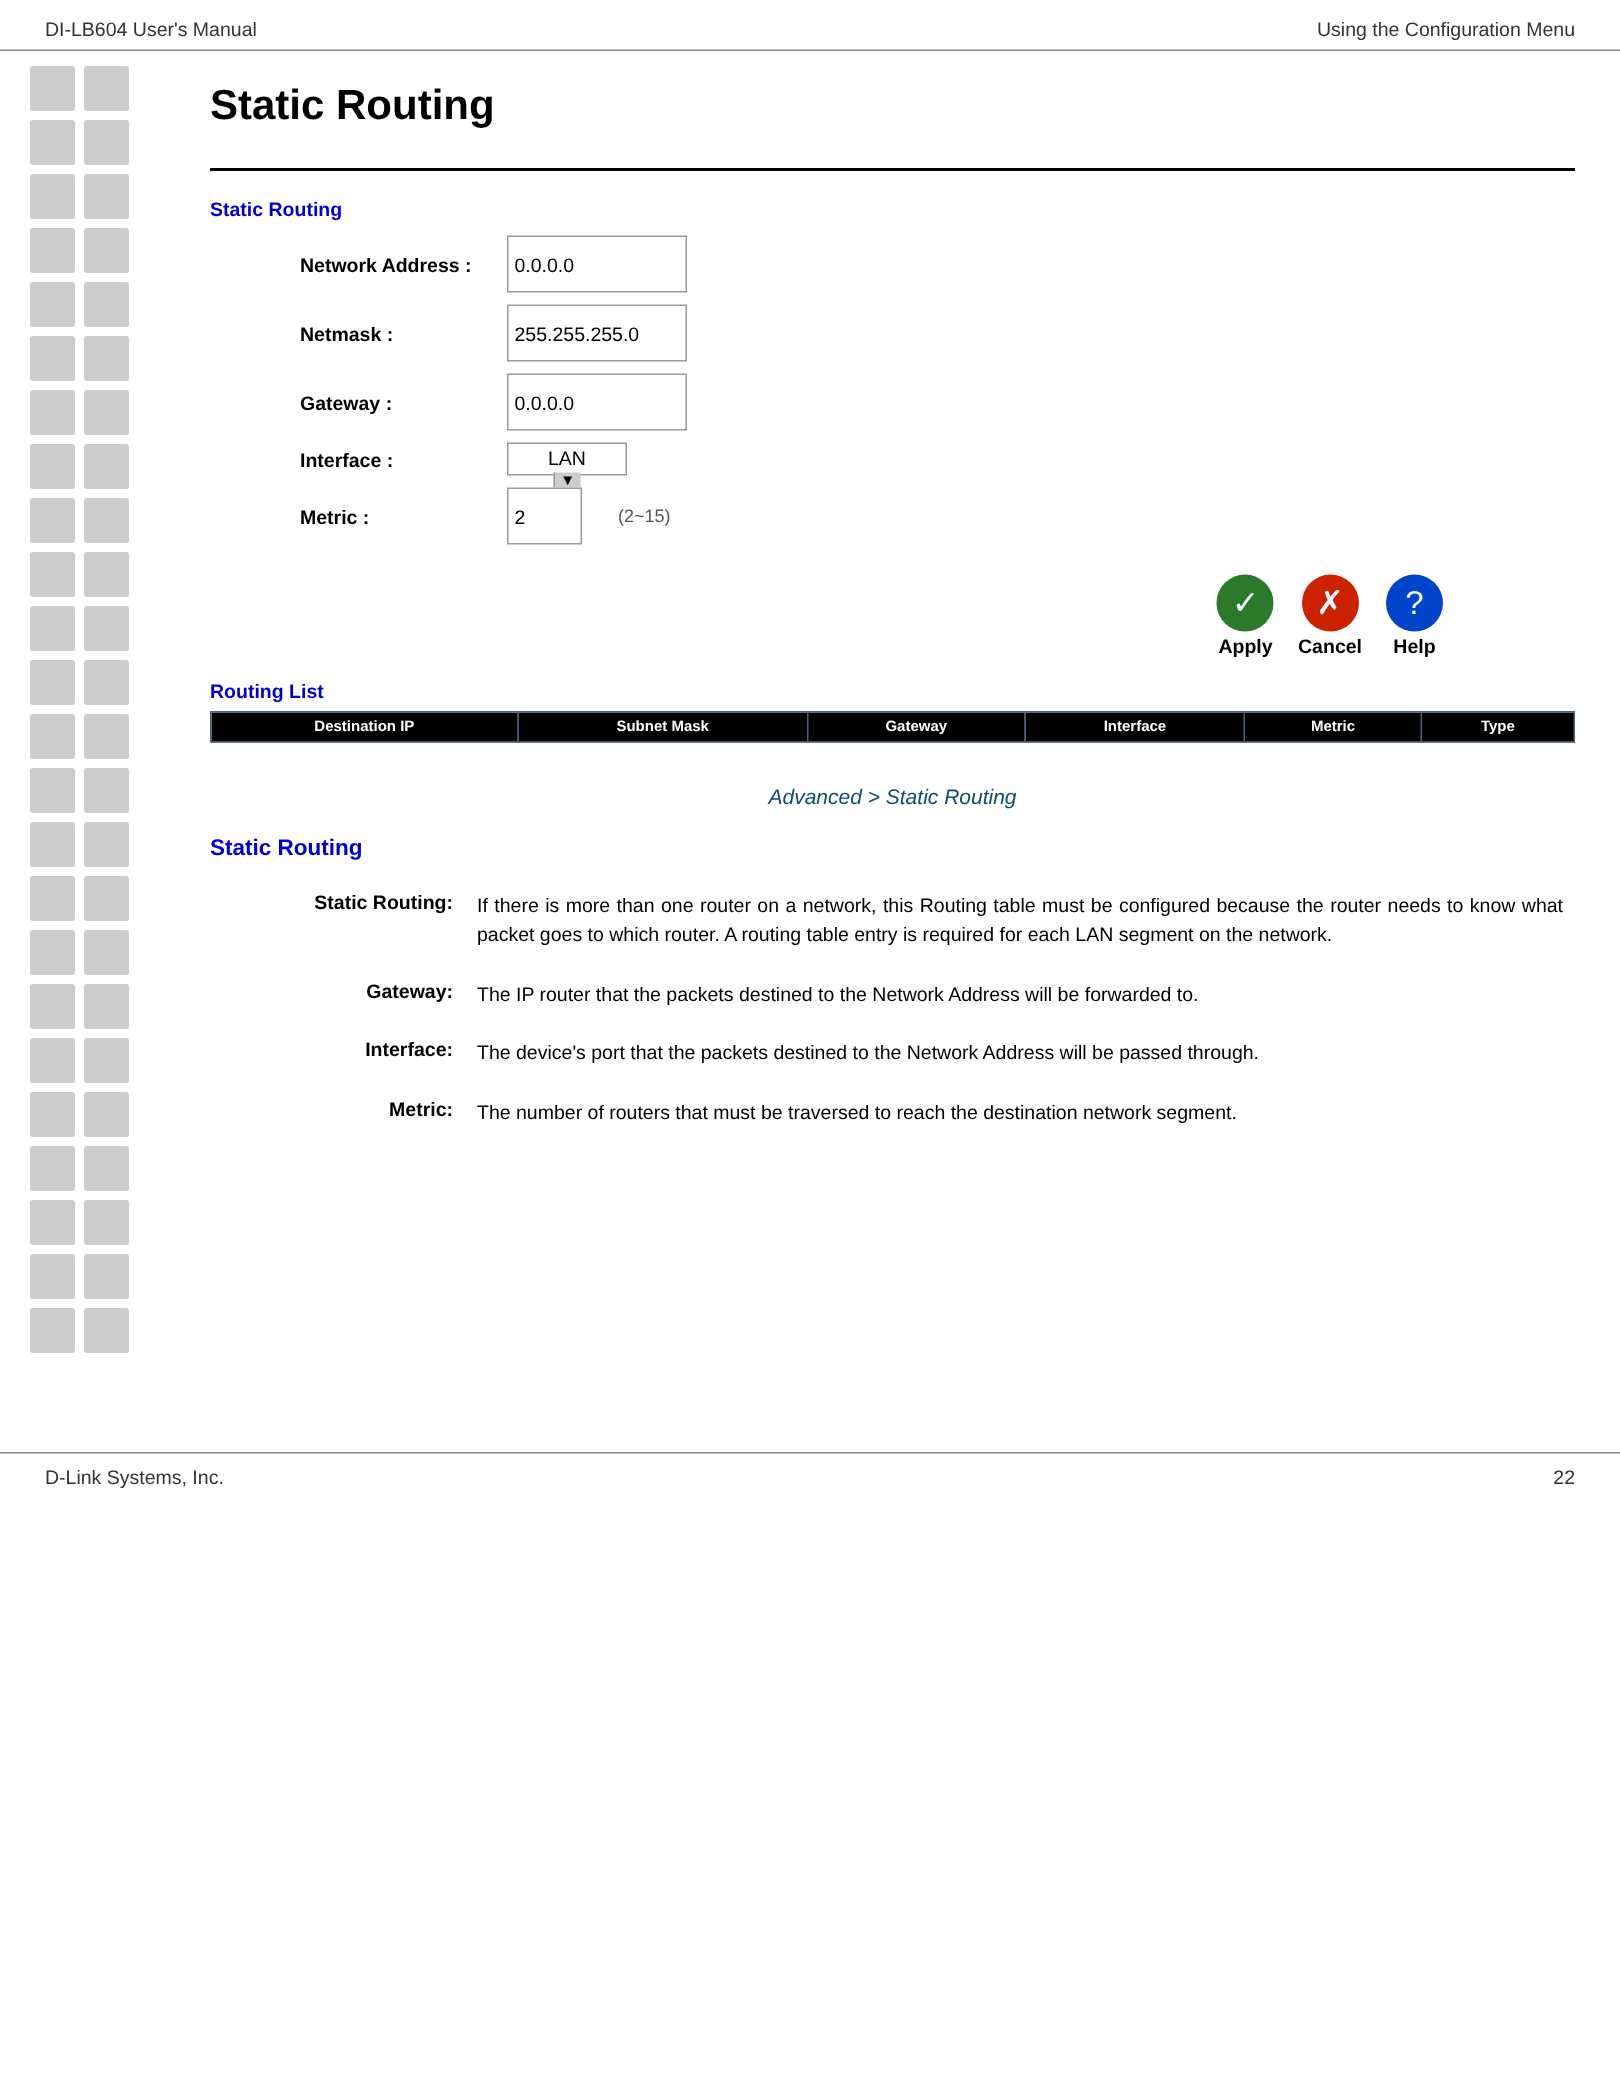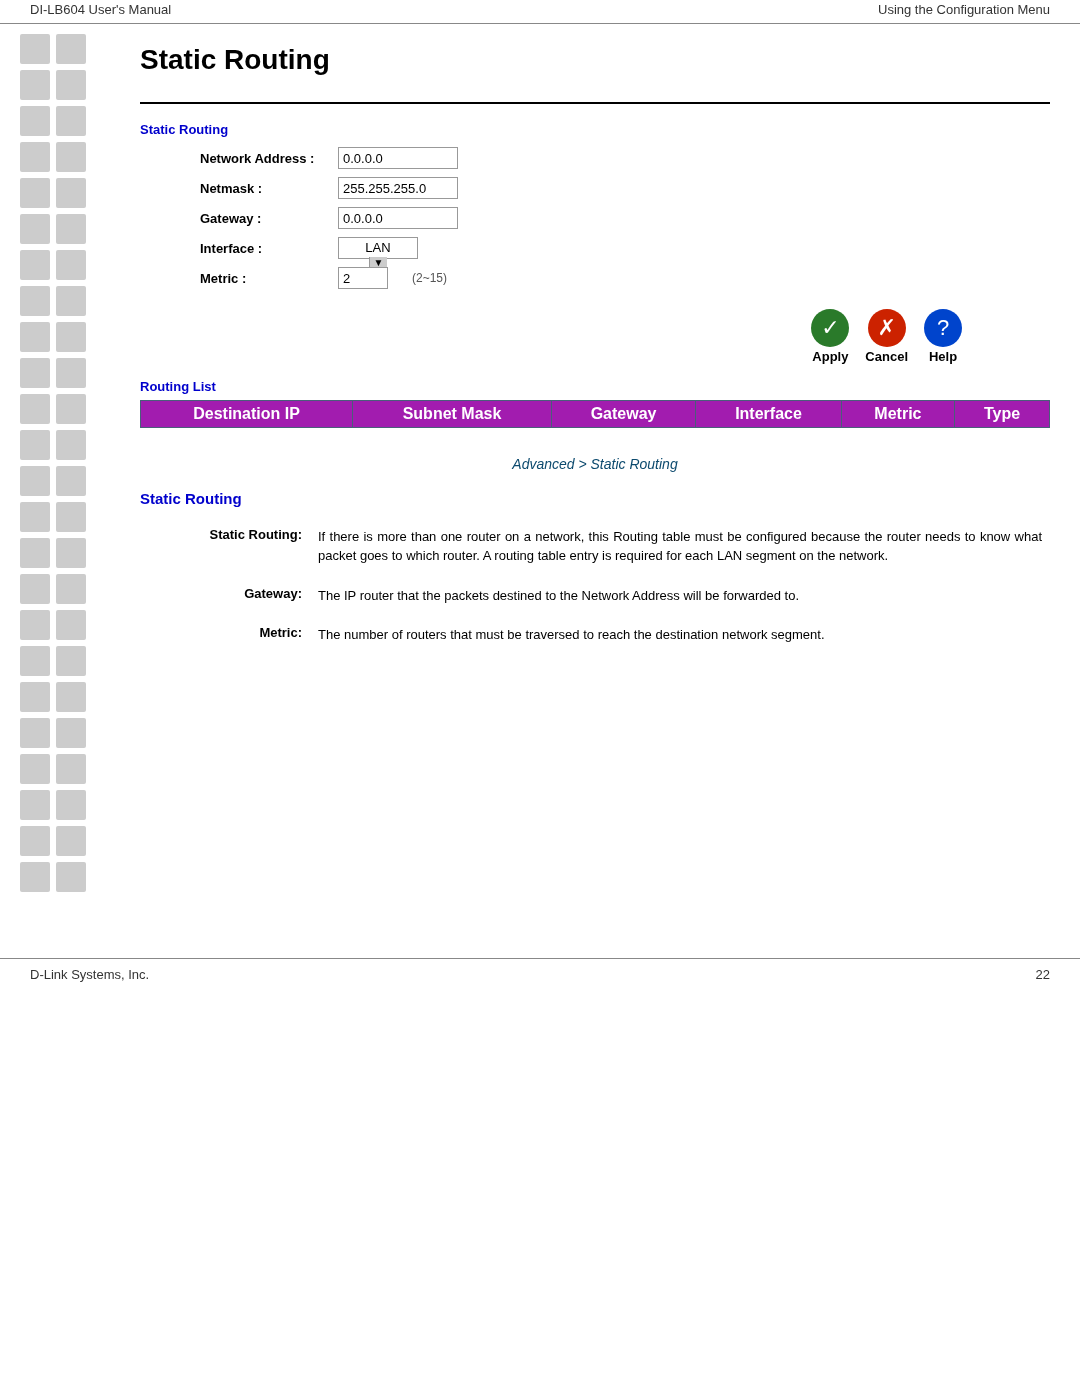--- a/index.html
+++ b/index.html
@@ -9,21 +9,21 @@
       background: #fff;
       width: 1080px;
       min-height: 1397px;
       color: #000;
     }
 
     
     .page-header {
       display: flex;
       justify-content: space-between;
-      padding: 2px 30px 6px 30px;
+      padding: 12px 30px 6px 30px;
       font-size: 13px;
       color: #333;
       border-bottom: 1px solid #888;
     }
 
     
     .page-body {
       display: flex;
       flex-direction: row;
       padding: 0;
@@ -93,21 +93,21 @@
       font-size: 13px;
       margin-right: 8px;
       color: #000;
     }
 
     .form-input {
       border: 1px solid #999;
       padding: 2px 4px;
       font-size: 13px;
       width: 120px;
-      height: 22px;
+      height: 38px;
     }
 
     .form-select-container {
       display: flex;
       align-items: center;
       border: 1px solid #999;
       height: 22px;
       width: 80px;
       background: #fff;
       flex-direction: column;
@@ -188,27 +188,27 @@
       text-decoration: none;
     }
 
     .routing-table {
       width: 100%;
       border-collapse: collapse;
       font-size: 13px;
     }
 
     .routing-table th {
-      background: #a21caf;
+      background: #000000;
       color: #fff;
       padding: 4px 10px;
       text-align: center;
       font-weight: bold;
       border: 1px solid #4a5e7a;
-      font-size: 16px;
+      font-size: 10px;
       margin-top: 36px;
     }
 
     
     .breadcrumb-row {
       text-align: center;
       font-style: italic;
       font-size: 14px;
       margin: 12px 0 18px 0;
       color: #0c4a6e;
@@ -466,20 +466,24 @@
         <tbody>
           <tr>
             <td class="desc-term">Static Routing:</td>
             <td class="desc-def">If there is more than one router on a network, this Routing table must be configured because the router needs to know what packet goes to which router. A routing table entry is required for each LAN segment on the network.</td>
           </tr>
           <tr>
             <td class="desc-term">Gateway:</td>
             <td class="desc-def">The IP router that the packets destined to the Network Address will be forwarded to.</td>
           </tr>
           <tr>
+            <td class="desc-term">Interface:</td>
+            <td class="desc-def">The device's port that the packets destined to the Network Address will be passed through.</td>
+          </tr>
+          <tr>
             <td class="desc-term">Metric:</td>
             <td class="desc-def">The number of routers that must be traversed to reach the destination network segment.</td>
           </tr>
         </tbody>
       </table>
     </div>
 
   </div>
 </div>
 

